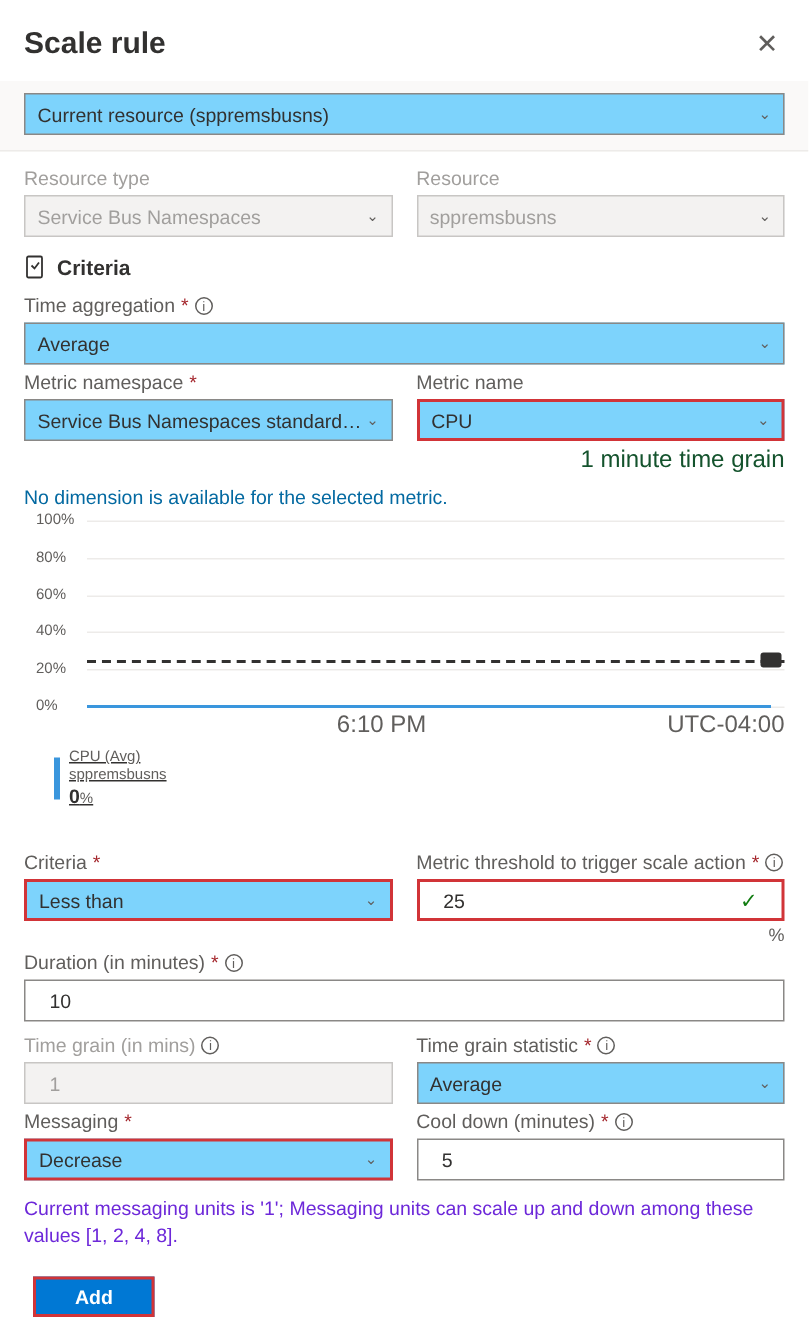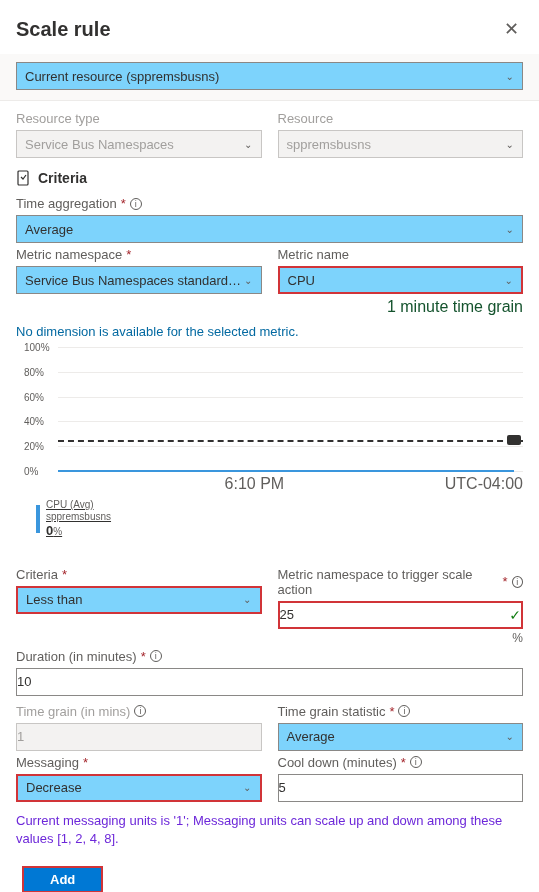--- a/index.html
+++ b/index.html
@@ -193,21 +193,21 @@
     }
     .legend .val {
       font-size: 13px;
       font-weight: 600;
       color: #323130;
     }
     .input {
       width: 100%;
       height: 28px;
       border: 1px solid #8a8886;
-      padding: 0 0;
+      padding: 0 16px;
       font-size: 13px;
       display: flex;
       align-items: center;
       justify-content: space-between;
       background: #fff;
     }
     .input.disabled {
       background: #f3f2f1;
       color: #a19f9d;
       border-color: #c8c6c4;
@@ -353,21 +353,21 @@
         <span>Criteria</span>
           <span class="req">*</span>
       </div>
       <div class="select highlight-red">
         <span>Less than</span>
         <span class="chevron">⌄</span>
       </div>
     </div>
     <div class="col">
       <div class="label">
-        <span>Metric namespace to trigger scale action</span>
+        <span>Metric threshold to trigger scale action</span>
           <span class="req">*</span>
         <span class="info-icon">i</span>
       </div>
       <div class="input highlight-red">
         <span>25</span>
         <span class="valid-check">✓</span>
       </div>
       <div class="unit">%</div>
     </div>
   </div>

